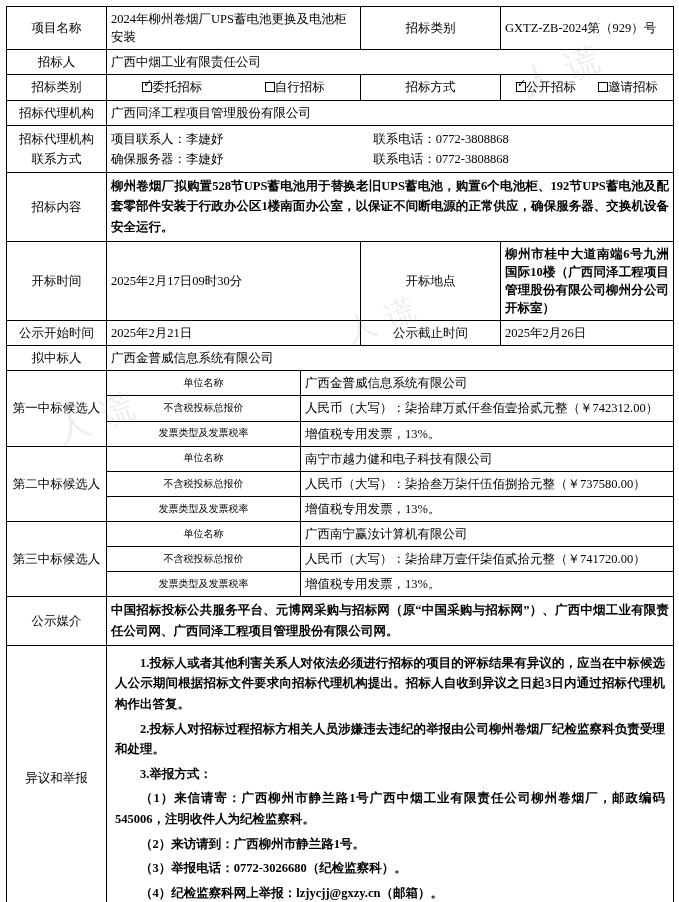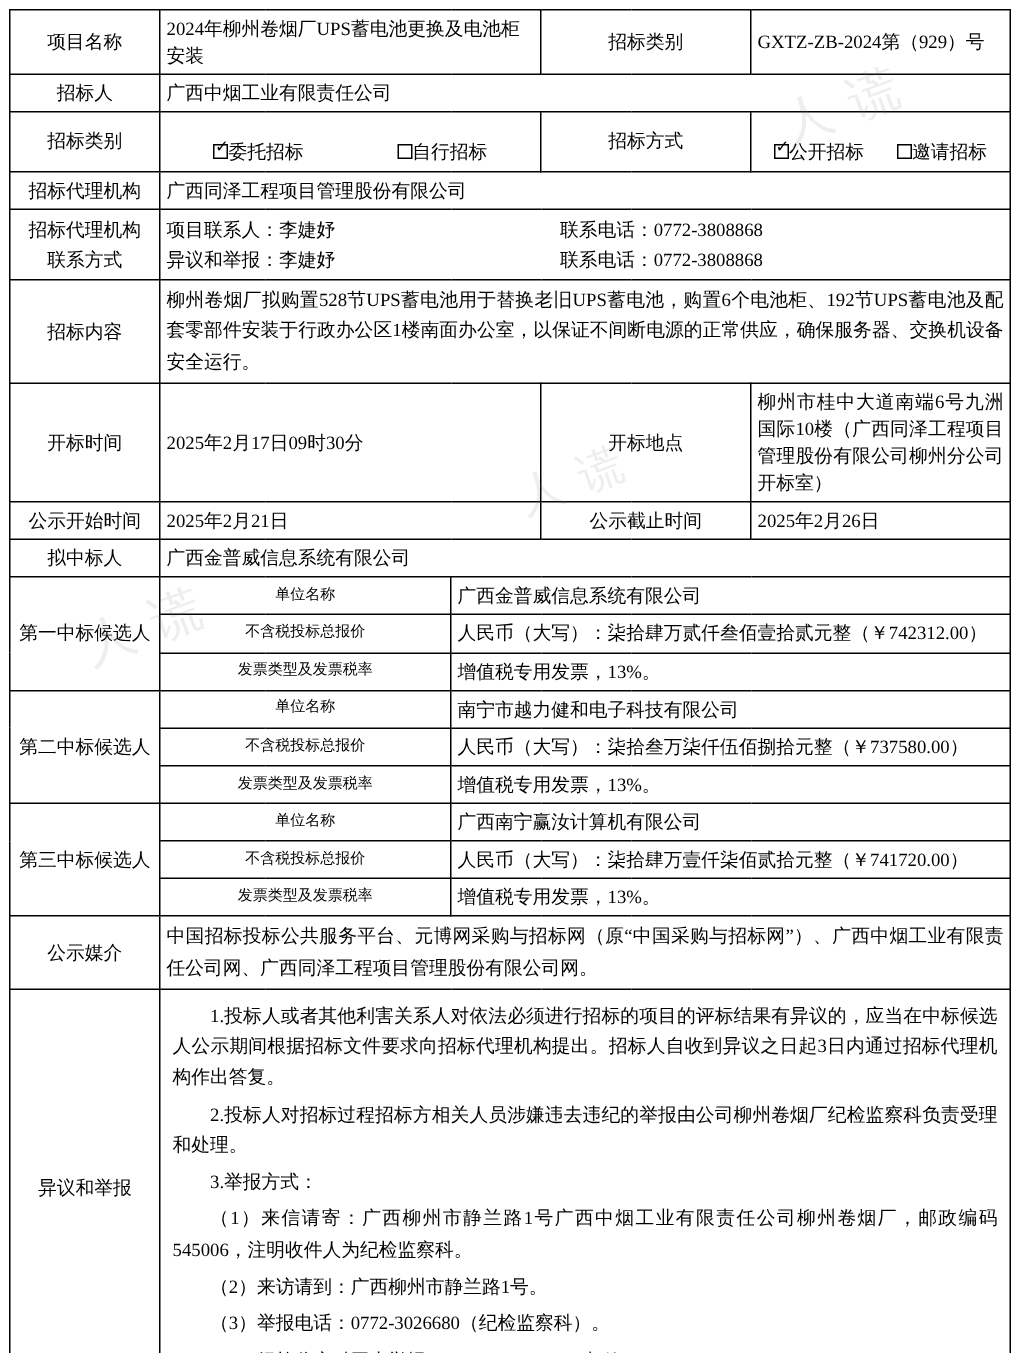--- a/index.html
+++ b/index.html
@@ -37,20 +37,21 @@
   .lbl {
     text-align: center;
     font-size: 12.5px;
     white-space: nowrap;
   }
   .ctr { }
   .left { text-align: left; margin-left: 40px; }
   .just {
     text-align: justify;
     text-justify: inter-ideograph;
+    font-weight: bold;
   }
   .pad-l { padding-left: 6px; }
   .content-block {
     padding: 5px 6px 5px 6px;
     line-height: 1.65;
   }
   .content-block p {
     margin: 4px;
   }
   .indent2 { text-indent: 2em; }
@@ -74,21 +75,20 @@
   }
   .opt-row {
     display: flex;
     align-items: center;
     justify-content: space-around;
     width: 100%;
   }
   .opt {
     white-space: nowrap;
     font-size: 12.5px;
-    margin-top: 14px;
   }
   .two-line {
     line-height: 1.6;
   }
   .contact-line {
     display: flex;
     width: 100%;
   }
   .contact-name { width: 47%; white-space: nowrap; }
   .contact-phone { white-space: nowrap; }
@@ -167,21 +167,21 @@
       <td class="lbl two-line">
         <div>招标代理机构</div>
         <div>联系方式</div>
       </td>
       <td class="left pad-l two-line" colspan="6">
         <div class="contact-line">
           <span class="contact-name">项目联系人：李婕妤</span>
           <span class="contact-phone">联系电话：0772-3808868</span>
         </div>
         <div class="contact-line">
-          <span class="contact-name">异议和举报：李婕妤</span>
+          <span class="contact-name">确保服务器：李婕妤</span>
           <span class="contact-phone">联系电话：0772-3808868</span>
         </div>
       </td>
     </tr>
 
     <tr>
       <td class="lbl">招标内容</td>
       <td class="just content-block" colspan="6">柳州卷烟厂拟购置528节UPS蓄电池用于替换老旧UPS蓄电池，购置6个电池柜、192节UPS蓄电池及配套零部件安装于行政办公区1楼南面办公室，以保证不间断电源的正常供应，确保服务器、交换机设备安全运行。</td>
     </tr>
 

